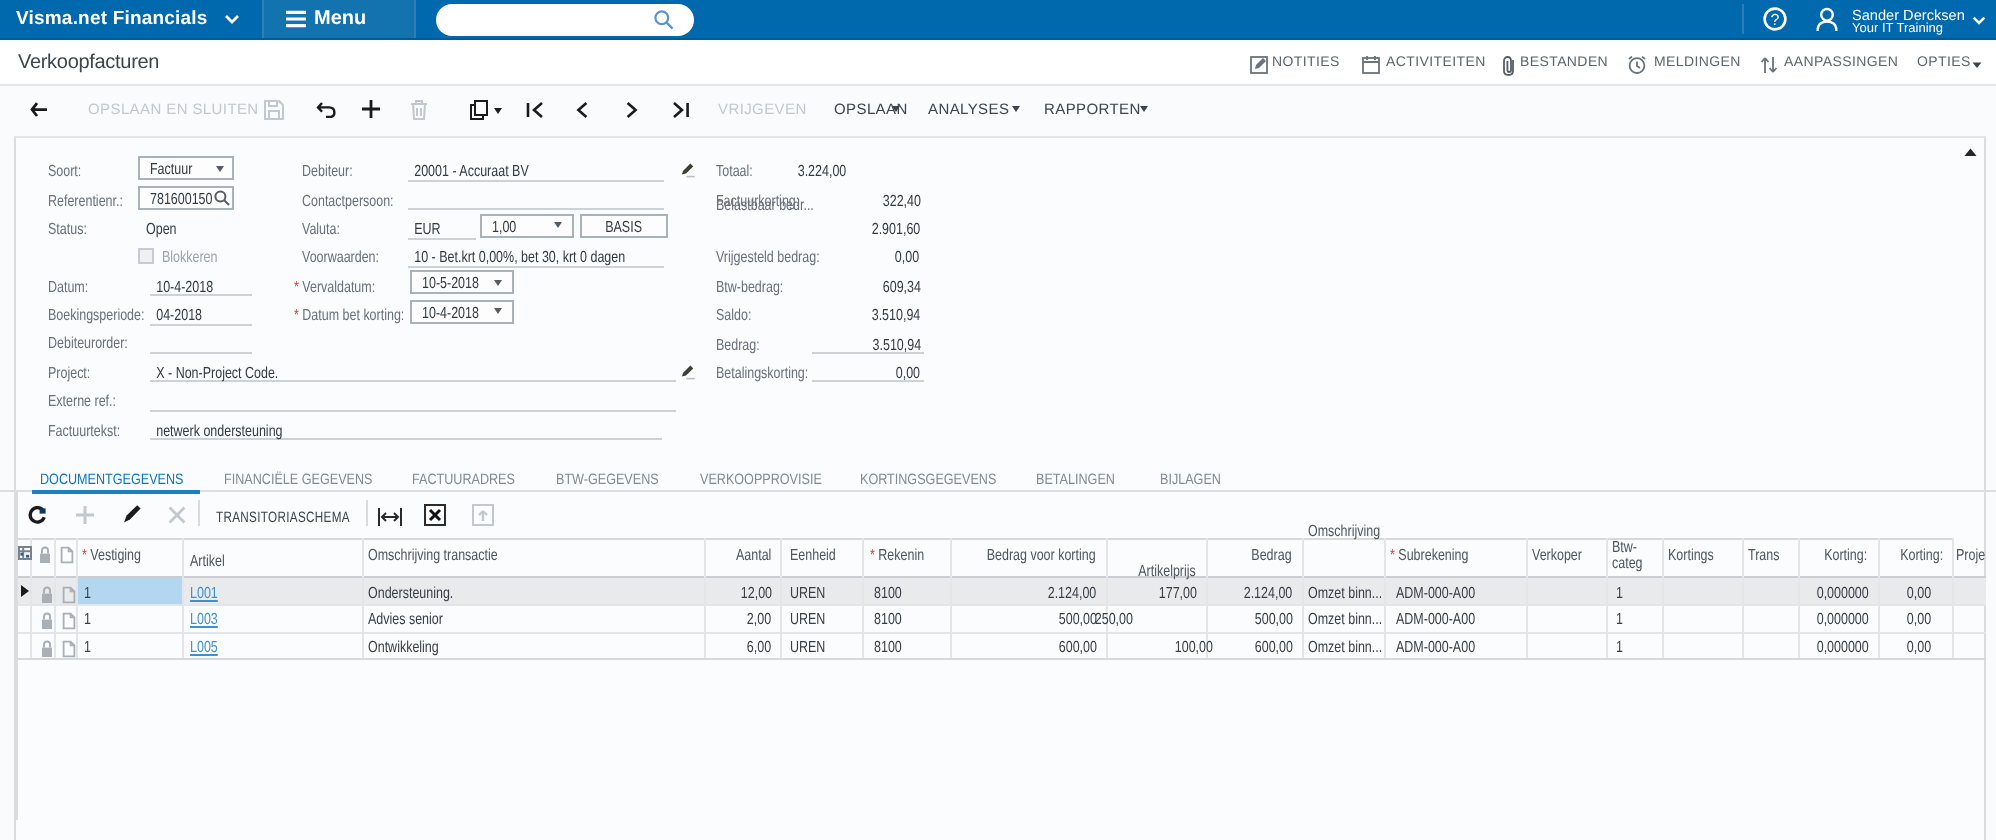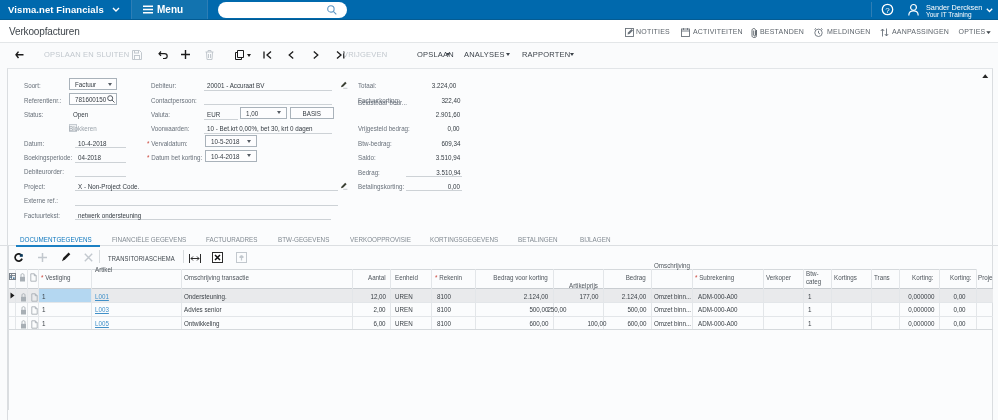--- a/index.html
+++ b/index.html
@@ -126,21 +126,21 @@
   </svg>
 <svg class="abs" style="left:288px;top:51px" width="6" height="8">
     <path d="M5.2 0.5 L1.2 4 L5.2 7.5" stroke="#1b1b1b" stroke-width="1.3" fill="none"></path>
   </svg>
 <svg class="abs" style="left:313px;top:51px" width="6" height="8">
     <path d="M0.8 0.5 L4.8 4 L0.8 7.5" stroke="#1b1b1b" stroke-width="1.3" fill="none"></path>
   </svg>
 <svg class="abs" style="left:336px;top:51px" width="9" height="8">
     <path d="M1 0.5 L5 4 L1 7.5 M7.8 0.5 V7.5" stroke="#1b1b1b" stroke-width="1.3" fill="none"></path>
   </svg>
-<div class="tbtxt dis" style="left:343px;top:49.5px;">VRIJGEVEN</div>
+<div class="tbtxt dis" style="left:359px;top:49.5px;">VRIJGEVEN</div>
 <div class="tbtxt tbdark" style="left:417px;top:49.5px;">OPSLAAN</div>
 <div class="caret" style="left:446px;top:53px;border-top-color:#3d444b;"></div>
 <div class="tbtxt tbdark" style="left:464px;top:49.5px;">ANALYSES</div>
 <div class="caret" style="left:506px;top:53px;border-top-color:#3d444b;"></div>
 <div class="tbtxt tbdark" style="left:522px;top:49.5px;">RAPPORTEN</div>
 <div class="caret" style="left:570px;top:53px;border-top-color:#3d444b;"></div>
 <div id="panel"></div>
 <svg class="abs" style="left:982px;top:73.5px" width="6.5" height="4.5">
     <path d="M0 4.3 L3.25 0.3 L6.5 4.3 Z" fill="#262626"></path>
   </svg>
@@ -155,21 +155,21 @@
 <div class="lbl" style="left:24px;top:210.5px;"><i class="tx">Factuurtekst:</i></div>
 <div class="box" style="left:69px;top:78px;width:48px;height:12px;padding:1px 0 0 5px;"><i class="tx">Factuur</i></div>
 <div class="caret" style="left:108px;top:82.5px;"></div>
 <div class="box" style="left:69px;top:92.5px;width:48px;height:12px;padding:1px 0 0 5px;"><i class="tx">781600150</i></div>
 <svg class="abs" style="left:107px;top:95px" width="8" height="8">
     <circle cx="3.2" cy="3.2" r="2.5" stroke="#555c63" stroke-width="1" fill="none"></circle>
     <path d="M5 5 L7.5 7.5" stroke="#555c63" stroke-width="1"></path>
   </svg>
 <div class="val" style="left:73px;top:110px;"><i class="tx">Open</i></div>
 <div class="abs" style="left:69px;top:123.5px;width:8px;height:8px;border:1px solid #c5cbd1;background:#eef0f2;"></div>
-<div class="lbl" style="left:69px;top:124px;color:#9ba3ab;"><i class="tx">Blokkeren</i></div>
+<div class="lbl" style="left:81px;top:124px;color:#9ba3ab;"><i class="tx">Blokkeren</i></div>
 <div class="val ul" style="left:75px;top:138.5px;width:51px;height:9.5px;"><i class="tx" style="padding-left:4px;">10-4-2018</i></div>
 <div class="val ul" style="left:75px;top:153px;width:51px;height:9.5px;"><i class="tx" style="padding-left:4px;">04-2018</i></div>
 <div class="val ul" style="left:75px;top:167px;width:51px;height:9.5px;"></div>
 <div class="val ul" style="left:75px;top:181.5px;width:263px;height:9.5px;"><i class="tx" style="padding-left:4px;">X - Non-Project Code.</i></div>
 <svg class="abs" style="left:340px;top:182px" width="8" height="8">
     <path d="M0.9 6.3 L1.6 4.4 L5.2 0.8 L6.6 2.2 L3 5.8 Z" fill="#3a3f33"></path>
     <path d="M3.2 7.3 H7.4" stroke="#b9bfc4" stroke-width="0.8"></path>
   </svg>
 <div class="val ul" style="left:75px;top:196px;width:263px;height:9.5px;"></div>
 <div class="val ul" style="left:75px;top:210.5px;width:256px;height:9.5px;"><i class="tx" style="padding-left:4px;">netwerk ondersteuning</i></div>
@@ -195,21 +195,21 @@
 <div class="box" style="left:205px;top:149.5px;width:52px;height:12px;padding:1px 0 0 5px;"><i class="tx">10-4-2018</i></div>
 <div class="caret" style="left:247px;top:154px;"></div>
 <div class="lbl" style="left:358px;top:81px;"><i class="tx">Totaal:</i></div>
 <div class="lbl" style="left:358px;top:95.5px;"><i class="tx">Factuurkorting:</i></div>
 <div class="lbl" style="left:358px;top:98px;text-align:center;"><i class="tx">Belastbaar bedr...</i></div>
 <div class="lbl" style="left:358px;top:124px;"><i class="tx">Vrijgesteld bedrag:</i></div>
 <div class="lbl" style="left:358px;top:138.5px;"><i class="tx">Btw-bedrag:</i></div>
 <div class="lbl" style="left:358px;top:153px;"><i class="tx">Saldo:</i></div>
 <div class="lbl" style="left:358px;top:167.5px;"><i class="tx">Bedrag:</i></div>
 <div class="lbl" style="left:358px;top:181.5px;"><i class="tx">Betalingskorting:</i></div>
-<div class="val" style="left:360px;top:81px;width:96px;text-align:right;"><i class="txr">3.224,00</i></div>
+<div class="val" style="left:360px;top:81px;width:96px;text-align:center;"><i class="txr">3.224,00</i></div>
 <div class="val" style="left:360px;top:95.5px;width:100px;text-align:right;"><i class="txr">322,40</i></div>
 <div class="val" style="left:360px;top:110px;width:100px;text-align:right;"><i class="txr">2.901,60</i></div>
 <div class="val" style="left:360px;top:124px;width:100px;text-align:right;"><i class="txr">0,00</i></div>
 <div class="val" style="left:360px;top:138.5px;width:100px;text-align:right;"><i class="txr">609,34</i></div>
 <div class="val" style="left:360px;top:153px;width:100px;text-align:right;"><i class="txr">3.510,94</i></div>
 <div class="val ul" style="left:406px;top:167.5px;width:56px;height:9.5px;text-align:right;"><i class="txr" style="padding-right:2px;">3.510,94</i></div>
 <div class="val ul" style="left:406px;top:181.5px;width:56px;height:9.5px;text-align:right;"><i class="txr" style="padding-right:2px;">0,00</i></div>
 <div id="tabs"></div>
 <div class="tab tabactive" style="left:20px;"><i class="tx">DOCUMENTGEGEVENS</i></div>
 <div class="tab" style="left:112px;"><i class="tx">FINANCIËLE GEGEVENS</i></div>
@@ -282,21 +282,21 @@
     <rect x="4" y="4.4" width="1.6" height="1.4" fill="#2d5f86"></rect>
   </svg>
 <svg class="abs" style="left:19px;top:272.5px" width="7" height="9">
     <rect x="1" y="3.8" width="5" height="4.7" fill="#a8afb5"></rect>
     <path d="M2 3.8 V2.3 C2 1.2 2.6 0.7 3.5 0.7 C4.4 0.7 5 1.2 5 2.3 V3.8" stroke="#a8afb5" fill="none"></path>
   </svg>
 <svg class="abs" style="left:30px;top:272.5px" width="7" height="9">
     <path d="M0.8 0.8 H4.3 L6.2 2.7 V8.2 H0.8 Z M4.3 0.8 V2.7 H6.2" fill="none" stroke="#a8afb5" stroke-width="0.9"></path>
   </svg>
 <div class="gh" style="left:41px;top:272.5px;"><i class="tx"><span class="star">* </span>Vestiging</i></div>
-<div class="gh" style="left:95px;top:265px;text-align:center;"><i class="tx">Artikel</i></div>
+<div class="gh" style="left:95px;top:276px;text-align:center;"><i class="tx">Artikel</i></div>
 <div class="gh" style="left:184px;top:272.5px;"><i class="tx">Omschrijving transactie</i></div>
 <div class="gh" style="left:330px;top:272.5px;width:56px;text-align:right;"><i class="txr">Aantal</i></div>
 <div class="gh" style="left:395px;top:272.5px;"><i class="tx">Eenheid</i></div>
 <div class="gh" style="left:435px;top:272.5px;"><i class="tx"><span class="star">* </span>Rekenin</i></div>
 <div class="gh" style="left:476px;top:272.5px;width:72px;text-align:right;"><i class="txr">Bedrag voor korting</i></div>
 <div class="gh" style="left:542px;top:281px;width:56px;text-align:right;"><i class="txr">Artikelprijs</i></div>
 <div class="gh" style="left:592px;top:272.5px;width:54px;text-align:right;"><i class="txr">Bedrag</i></div>
 <div class="gh" style="left:654px;top:261px;"><i class="tx">Omschrijving</i></div>
 <div class="gh" style="left:695px;top:272.5px;"><i class="tx"><span class="star">* </span>Subrekening</i></div>
 <div class="gh" style="left:766px;top:272.5px;"><i class="tx">Verkoper</i></div>

